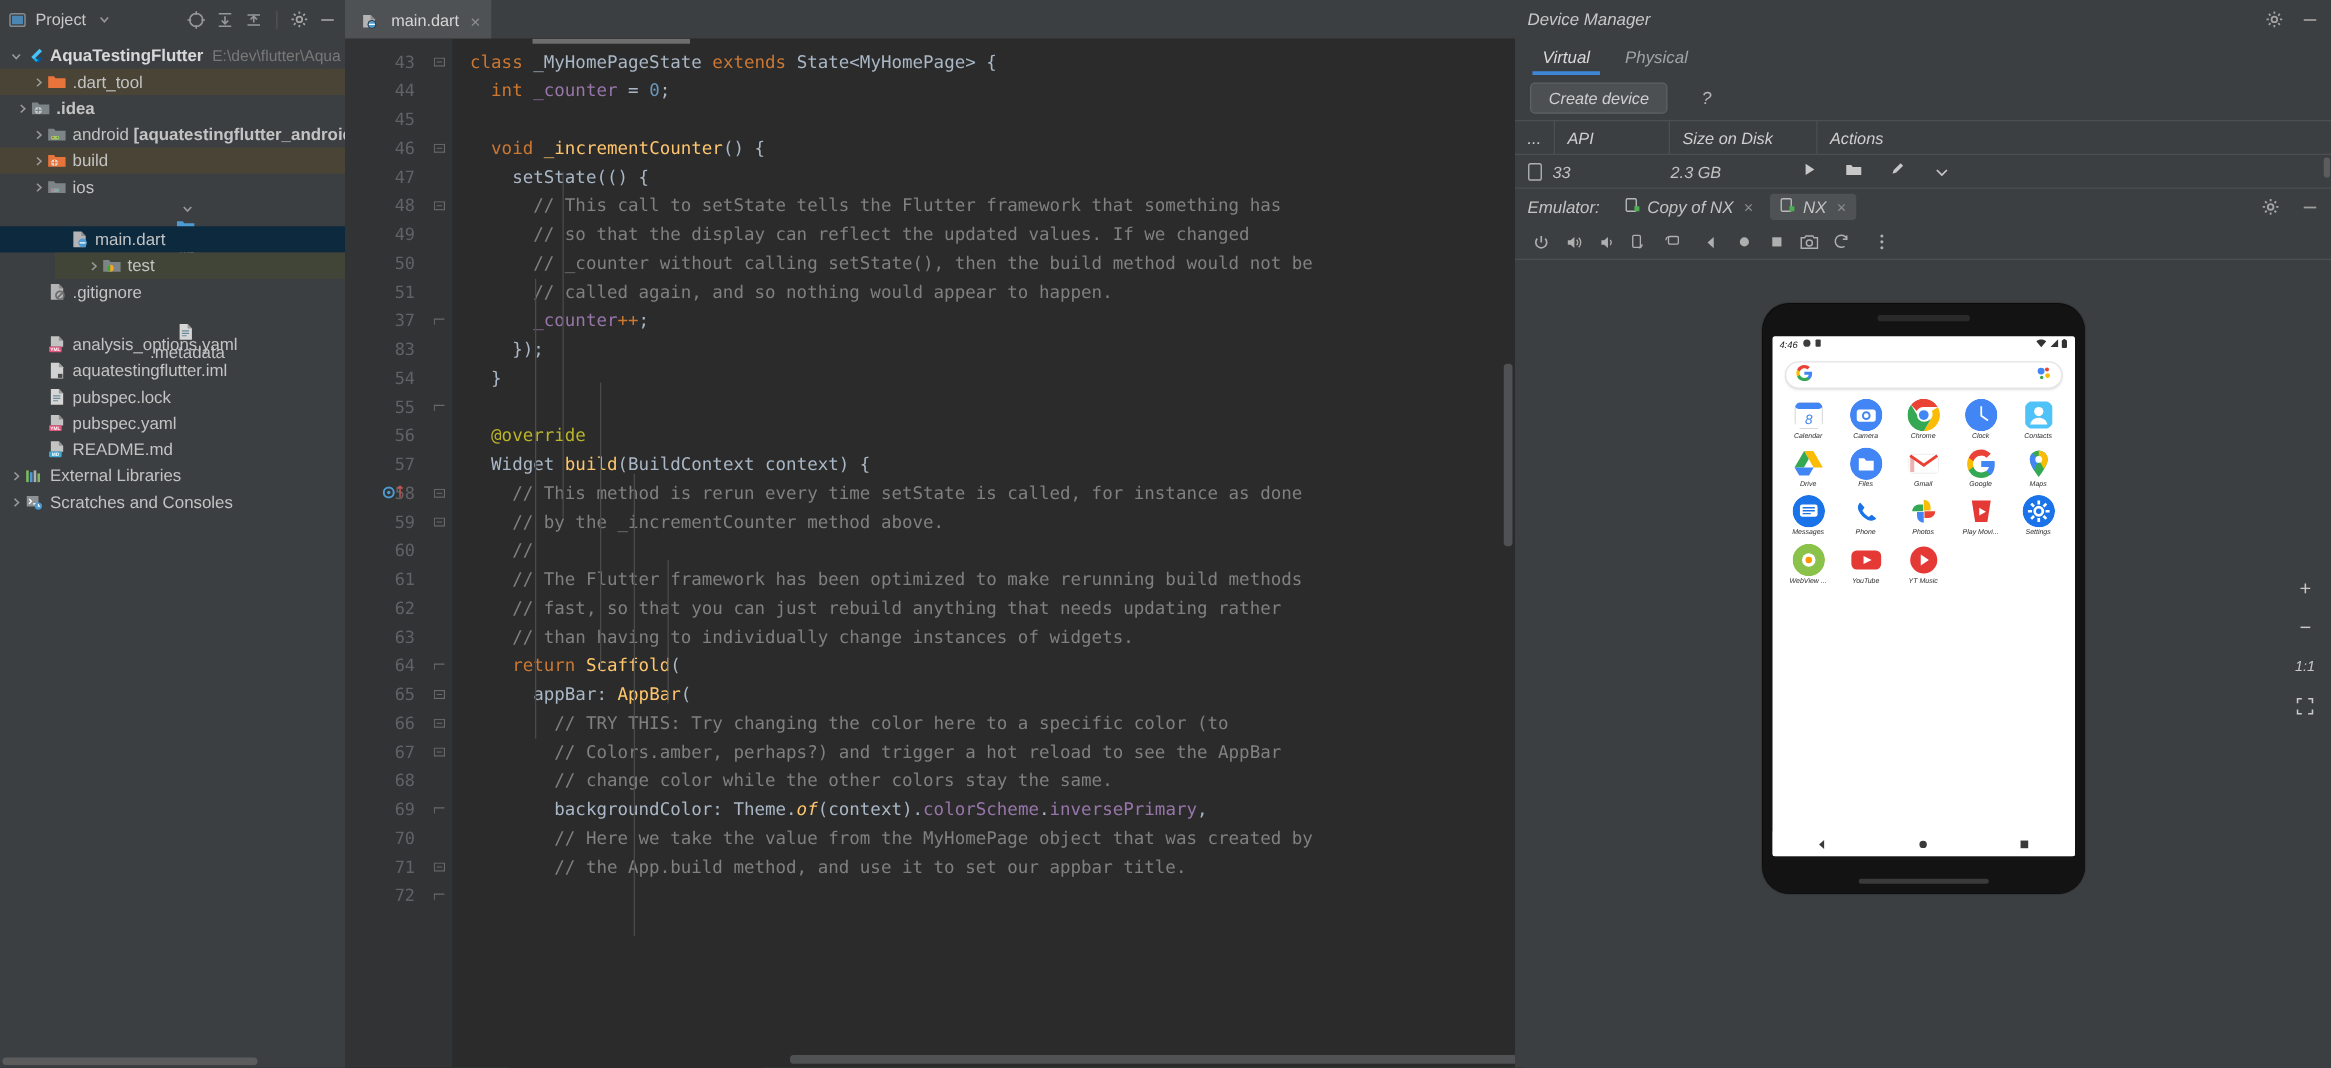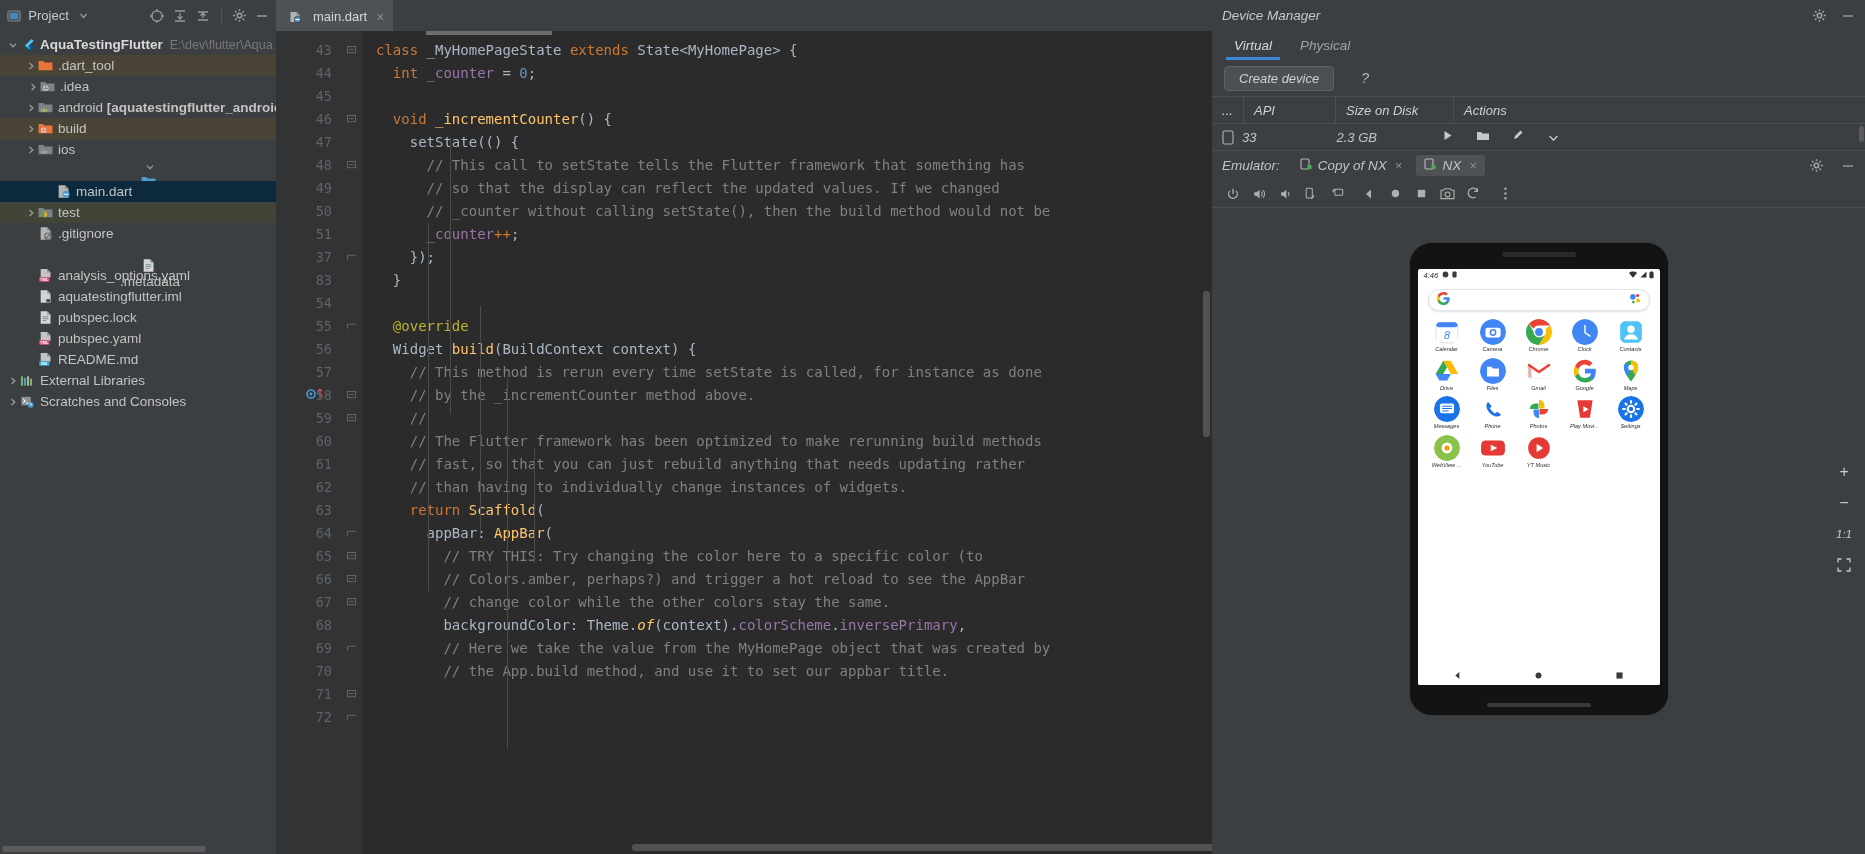--- a/index.html
+++ b/index.html
@@ -18,21 +18,21 @@
     height:31px; display:flex; align-items:center; gap:7px;
     padding:0 6px; background:#3c3f41; flex:none;
   }
   .proj-header .lbl { font-size:13px; color:#c8c8c8; }
   .tb-ico { width:19px; height:19px; display:inline-flex; align-items:center; justify-content:center; opacity:.78; }
   .tb-sep { width:1px; height:14px; background:#555; margin:0 3px; }
   .proj-tree { flex:1; overflow:hidden; padding-top:3px; position:relative; background:#3c3f41; }
   .trow { height:21px; display:flex; align-items:center; font-size:13.5px; color:#c3c3c3; white-space:nowrap; position:relative; }
   .trow.sel { background:#0d293e; }
   .trow.hl1 { background:#4a4436; }
-  .trow.hl2 { background:#414537; }
+  .trow.hl2 { background:#414537;margin-left:44px; }
   .arrow { width:13px; height:13px; flex:none; display:inline-flex; align-items:center; justify-content:center; color:#9a9a9a; }
   .arrow svg { display:block; }
   .ticon { width:17px; height:17px; flex:none; margin-right:4px; display:inline-flex; align-items:center; justify-content:center; }
   .tlabel { font-size:13.5px; }
   .tlabel b { font-weight:bold; }
   .tpath { color:#787878; font-size:12.5px; margin-left:7px; }
   .hscroll-track { position:absolute; left:0; bottom:0; height:9px; width:100%; }
   .hscroll-thumb { position:absolute; left:2px; bottom:2px; height:6px; width:204px; background:#5c5c5c; border-radius:3px; }
 
   
@@ -216,21 +216,21 @@
                 <path d="M3.6 2L6.8 5L3.6 8" fill="none" stroke="#9a9a9a" stroke-width="1.3"></path>
               </svg>
             </span>
             <span class="ticon">
               <svg width="15" height="13" viewBox="0 0 16 14">
                 <path d="M0.5 2.2h5L6.8 3.8H15.5V12.2H0.5z" fill="#e8743b"></path>
               </svg>
             </span>
             <span class="tlabel">.dart_tool</span>
           </div>
-          <div class="trow" style="padding-left: 26px;">
+          <div class="trow" style="padding-left: 11px; font-weight: bold;">
             <span class="arrow">
               <svg width="10" height="10" viewBox="0 0 10 10">
                 <path d="M3.6 2L6.8 5L3.6 8" fill="none" stroke="#9a9a9a" stroke-width="1.3"></path>
               </svg>
             </span>
             <span class="ticon">
               <svg width="15" height="13" viewBox="0 0 16 14">
                 <path d="M0.5 2.2h5L6.8 3.8H15.5V12.2H0.5z" fill="#7d8488"></path>
                 <circle cx="6" cy="9" r="3" fill="#c8c8c8"></circle>
                 <path d="M6 6.4v5.2M3.4 9h5.2" stroke="#7d8488" stroke-width="1"></path>
@@ -603,20 +603,21 @@
         </div>
       <div class="code-area" id="code-area">
           <div class="cline"><span class="kw">class </span><span class="cls">_MyHomePageState </span><span class="kw">extends </span><span class="cls">State&lt;MyHomePage&gt; {</span></div>
           <div class="cline"><span class="kw">  int</span><span class="fld"> _counter </span><span class="cls">= </span><span class="num">0</span><span class="cls">;</span></div>
           <div class="cline">&nbsp;</div>
           <div class="cline"><span class="kw">  void </span><span class="fn">_incrementCounter</span><span class="cls">() {</span></div>
           <div class="cline"><span class="cls">    setState(() {</span></div>
           <div class="cline"><span class="cm">      // This call to setState tells the Flutter framework that something has</span></div>
           <div class="cline"><span class="cm">      // so that the display can reflect the updated values. If we changed</span></div>
           <div class="cline"><span class="cm">      // _counter without calling setState(), then the build method would not be</span></div>
+          <div class="cline"><span class="cm">      // called again, and so nothing would appear to happen.</span></div>
           <div class="cline"><span class="fld">      _counter</span><span class="kw">++</span><span class="cls">;</span></div>
           <div class="cline"><span class="cls">    });</span></div>
           <div class="cline"><span class="cls">  }</span></div>
           <div class="cline">&nbsp;</div>
           <div class="cline"><span class="ann">  @override</span></div>
           <div class="cline"><span class="cls">  Widget </span><span class="fn">build</span><span class="cls">(BuildContext context) {</span></div>
           <div class="cline"><span class="cm">    // This method is rerun every time setState is called, for instance as done</span></div>
           <div class="cline"><span class="cm">    // by the _incrementCounter method above.</span></div>
           <div class="cline"><span class="cm">    //</span></div>
           <div class="cline"><span class="cm">    // The Flutter framework has been optimized to make rerunning build methods</span></div>

